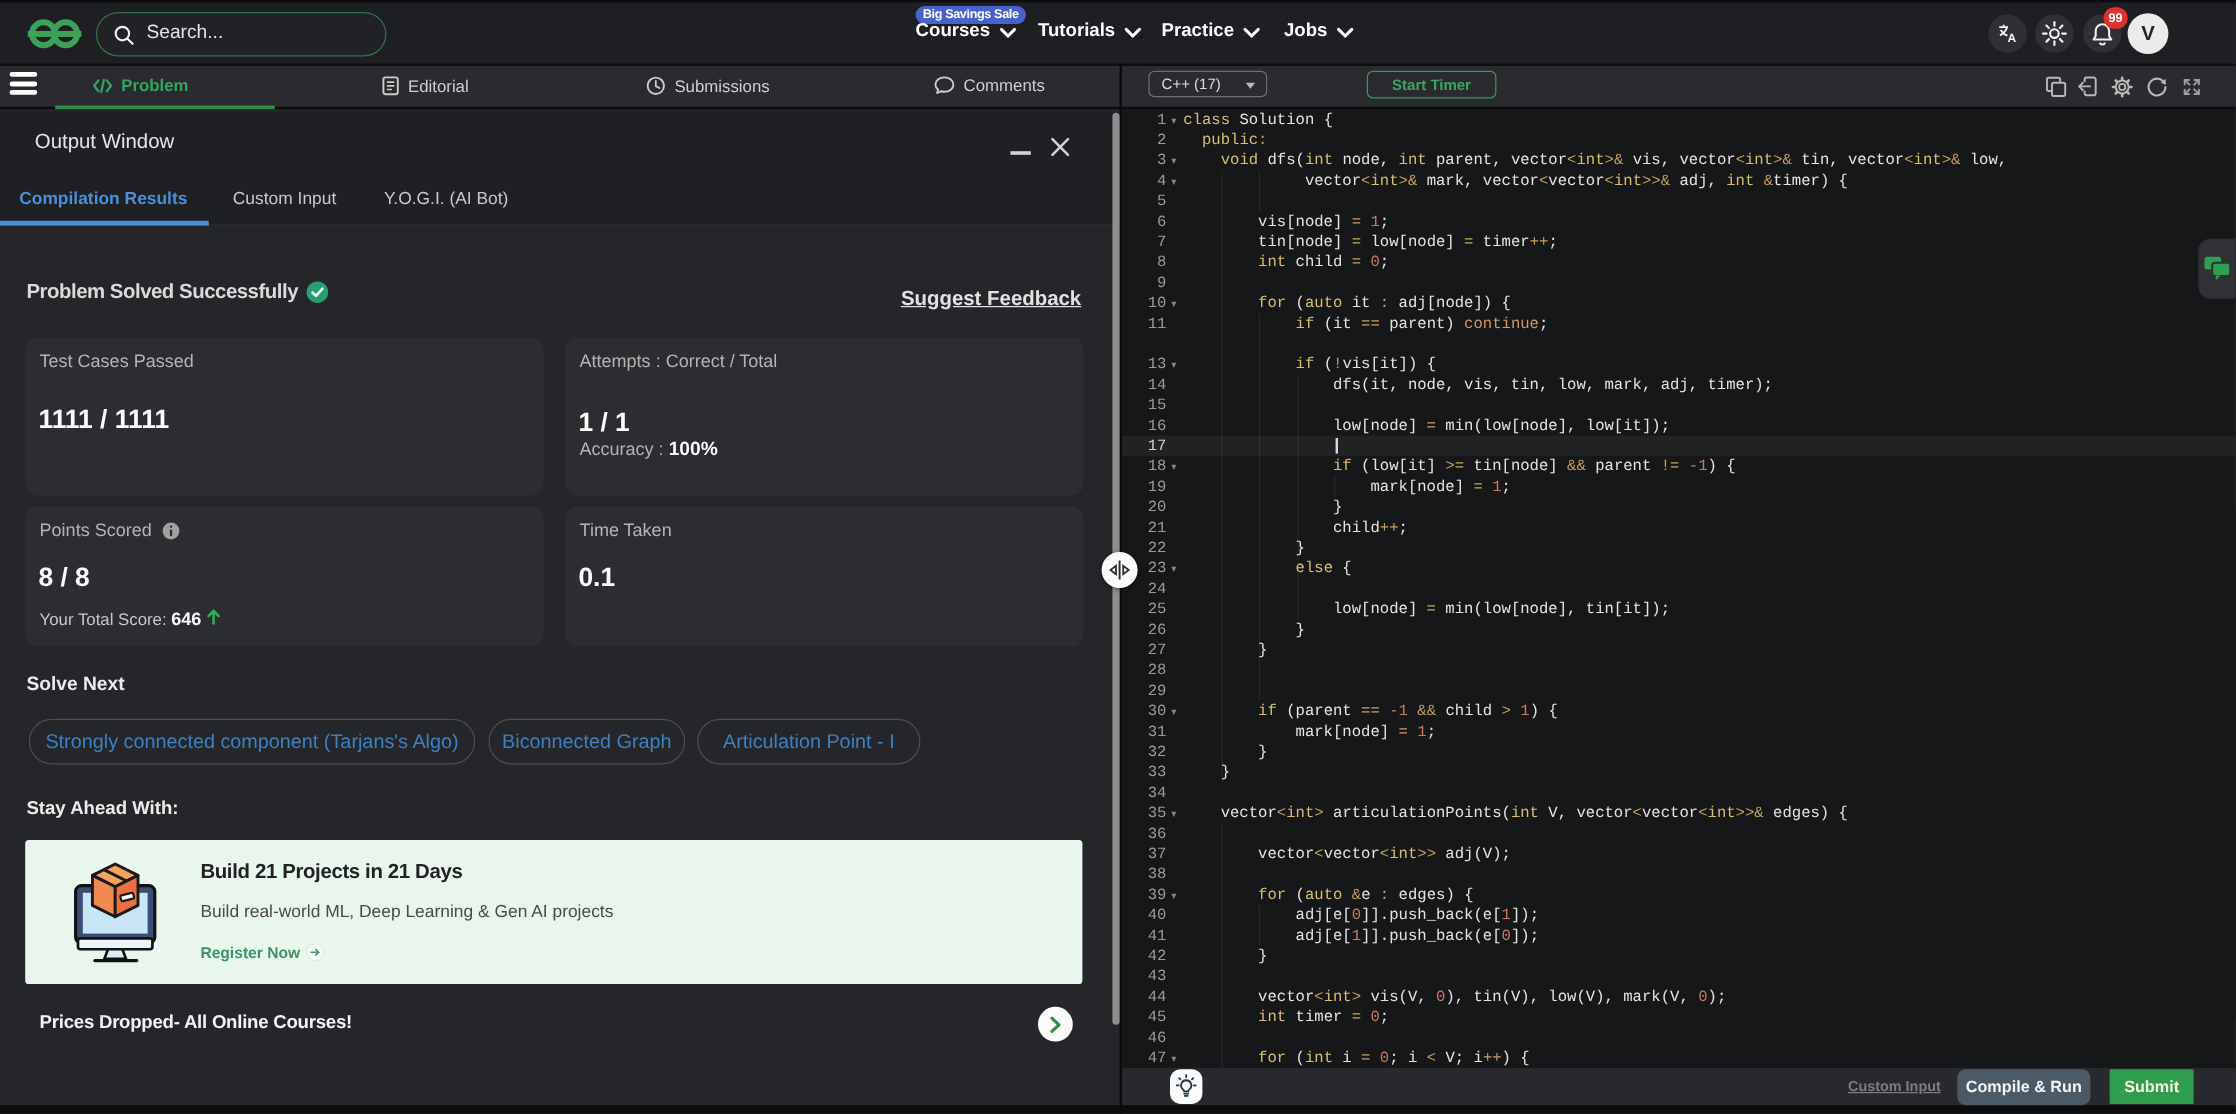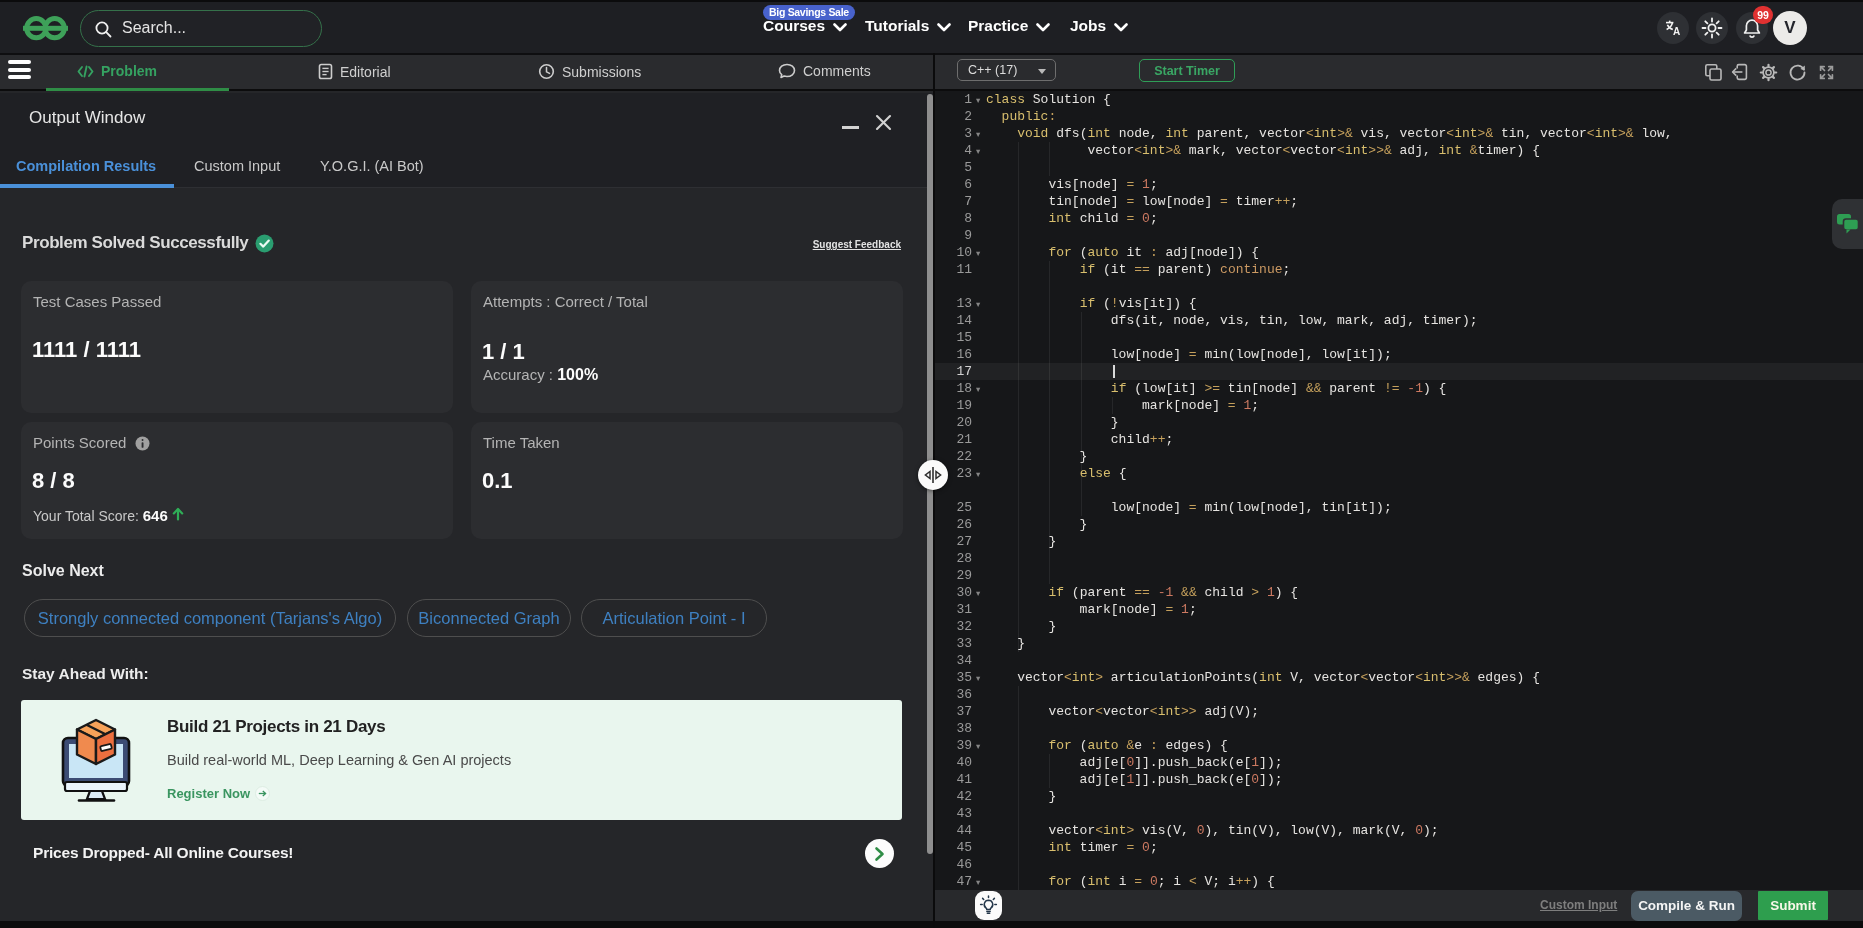--- a/index.html
+++ b/index.html
@@ -29,21 +29,21 @@
 #owtitle{position:absolute;left:29px;top:15px;font-size:17px;color:#e6e6e6}
 #mini{position:absolute;left:842px;top:33px;width:17px;height:2.6px;background:#d2d2d2}
 #xclose{position:absolute;left:874px;top:20px;width:19px;height:19px}
 .owtab{position:absolute;top:65px;font-size:14.5px;color:#c9c9c9}
 #owtab1{left:16px;color:#4a90d9;font-weight:700}
 #owline{position:absolute;left:0;top:91px;width:174px;height:3.5px;background:#4a90d9}
 #owsep{position:absolute;left:0;top:94px;width:933px;height:1px;background:rgba(255,255,255,.07)}
 
 #pss{position:absolute;left:22px;top:233px;font-size:17px;font-weight:700;color:#dadada;letter-spacing:-0.4px}
 #check{position:absolute;left:255px;top:234px}
-#sfb{position:absolute;left:701px;top:239px;width:200px;text-align:right;font-size:10px;font-weight:700;color:#e2e2e2;text-decoration:underline}
+#sfb{position:absolute;left:701px;top:239px;width:200px;text-align:right;font-size:17px;font-weight:700;color:#e2e2e2;text-decoration:underline}
 .card{position:absolute;background:#2c2d30;border-radius:10px}
 .clabel{position:absolute;left:12px;top:12px;font-size:15px;color:#b4b4b4}
 .cnum{position:absolute;left:11px;font-size:22px;font-weight:700;color:#fcfcfc}
 #acc{position:absolute;left:12px;top:85px;font-size:15px;color:#b4b4b4}
 #acc b{font-size:16px;color:#fcfcfc;font-weight:700}
 #score{position:absolute;left:12px;top:85px;font-size:14px;color:#c8c8c8}
 #score b{font-size:15px;color:#fcfcfc}
 #solvenext{position:absolute;left:22px;top:562px;font-size:16px;font-weight:700;color:#ececec}
 .pill{position:absolute;top:599px;height:38px;border:1px solid #4e4e4e;border-radius:19px;color:#3e80c1;font-size:16.5px;line-height:36px;text-align:center}
 #stay{position:absolute;left:22px;top:665px;font-size:15.5px;font-weight:700;color:#ececec}
@@ -52,21 +52,21 @@
 #bsub{position:absolute;left:146px;top:52px;font-size:14.5px;color:#4a4a4a}
 #breg{position:absolute;left:146px;top:86px;font-size:13px;font-weight:700;color:#3a9560;display:flex;align-items:center;gap:5px}
 #prices{position:absolute;left:33px;top:844px;font-size:15.5px;font-weight:600;color:#f3f3f3;letter-spacing:-0.2px}
 #pcirc{position:absolute;left:865px;top:839px;width:29px;height:29px;border-radius:50%;background:#fcfcfc;display:flex;align-items:center;justify-content:center}
 #lscroll{position:absolute;left:927px;top:94px;width:6px;height:760px;background:#8e8e8e;border-radius:3px;z-index:6}
 #handle{position:absolute;left:918px;top:460px;width:30px;height:30px;border-radius:50%;background:#fafafa;z-index:7;box-shadow:0 1px 4px rgba(0,0,0,.5);display:flex;align-items:center;justify-content:center}
 #strip{position:absolute;left:0;top:921px;width:1863px;height:7px;background:#0c0c0d}
 
 #langsel{position:absolute;left:957px;top:59px;width:99px;height:22px;border:1px solid #6e6e6e;border-radius:5px;color:#dcdcdc;font-size:12.5px;line-height:20px;padding-left:10px}
 #langsel .car{position:absolute;right:9px;top:9px;width:0;height:0;border-left:4px solid transparent;border-right:4px solid transparent;border-top:5px solid #b9b9b9}
-#stimer{position:absolute;left:1139px;top:59px;width:96px;height:23px;border:1.2px solid #2f9e57;border-radius:5px;color:#3aa664;font-size:12.5px;font-weight:600;display:flex;align-items:center;justify-content:center;gap:19px;white-space:nowrap}
+#stimer{position:absolute;left:1139px;top:59px;width:108px;height:23px;border:1.2px solid #2f9e57;border-radius:5px;color:#3aa664;font-size:12.5px;font-weight:600;display:flex;align-items:center;justify-content:center;gap:19px;white-space:nowrap}
 .eico{position:absolute;top:63px}
 
 #editor{position:absolute;left:935px;top:91px;width:928px;height:799px;background:#161719;font-family:"Liberation Mono",monospace;font-size:13px}
 .row{position:absolute;left:0;width:928px;height:17px;line-height:17px;white-space:pre}
 .row.active{background:rgba(255,255,255,.05)}
 .num{position:absolute;left:0;width:37px;text-align:right;color:#9a9a9a}
 .row.active .num{color:#d0d0d0}
 .fold{position:absolute;left:41px;top:1px;font-size:8.5px;color:#858585;font-family:"Liberation Sans",sans-serif}
 .code{position:absolute;left:51px;color:#e6e4e1}
 .k{color:#d9bf6e}.o{color:#c5a05c}.n{color:#cc7961}.c{color:#cc9a63}
@@ -344,20 +344,21 @@
 <div class="row" style="top:221px"><span class="num">14</span><span class="code">                dfs(it, node, vis, tin, low, mark, adj, timer);</span></div>
 <div class="row" style="top:238px"><span class="num">15</span><span class="code"></span></div>
 <div class="row" style="top:255px"><span class="num">16</span><span class="code">                low[node] <span class="o">=</span> min(low[node], low[it]);</span></div>
 <div class="row active" style="top:272px"><span class="num">17</span><span class="code"></span><span class="cursor"></span></div>
 <div class="row" style="top:289px"><span class="num">18</span><span class="fold">▾</span><span class="code">                <span class="k">if</span> (low[it] <span class="o">&gt;=</span> tin[node] <span class="o">&amp;&amp;</span> parent <span class="o">!=</span> <span class="n">-1</span>) {</span></div>
 <div class="row" style="top:306px"><span class="num">19</span><span class="code">                    mark[node] <span class="o">=</span> <span class="n">1</span>;</span></div>
 <div class="row" style="top:323px"><span class="num">20</span><span class="code">                }</span></div>
 <div class="row" style="top:340px"><span class="num">21</span><span class="code">                child<span class="o">++</span>;</span></div>
 <div class="row" style="top:357px"><span class="num">22</span><span class="code">            }</span></div>
 <div class="row" style="top:374px"><span class="num">23</span><span class="fold">▾</span><span class="code">            <span class="k">else</span> {</span></div>
+<div class="row" style="top:391px"><span class="num">24</span><span class="code"></span></div>
 <div class="row" style="top:408px"><span class="num">25</span><span class="code">                low[node] <span class="o">=</span> min(low[node], tin[it]);</span></div>
 <div class="row" style="top:425px"><span class="num">26</span><span class="code">            }</span></div>
 <div class="row" style="top:442px"><span class="num">27</span><span class="code">        }</span></div>
 <div class="row" style="top:459px"><span class="num">28</span><span class="code"></span></div>
 <div class="row" style="top:476px"><span class="num">29</span><span class="code"></span></div>
 <div class="row" style="top:493px"><span class="num">30</span><span class="fold">▾</span><span class="code">        <span class="k">if</span> (parent <span class="o">==</span> <span class="n">-1</span> <span class="o">&amp;&amp;</span> child <span class="o">&gt;</span> <span class="n">1</span>) {</span></div>
 <div class="row" style="top:510px"><span class="num">31</span><span class="code">            mark[node] <span class="o">=</span> <span class="n">1</span>;</span></div>
 <div class="row" style="top:527px"><span class="num">32</span><span class="code">        }</span></div>
 <div class="row" style="top:544px"><span class="num">33</span><span class="code">    }</span></div>
 <div class="row" style="top:561px"><span class="num">34</span><span class="code"></span></div>

